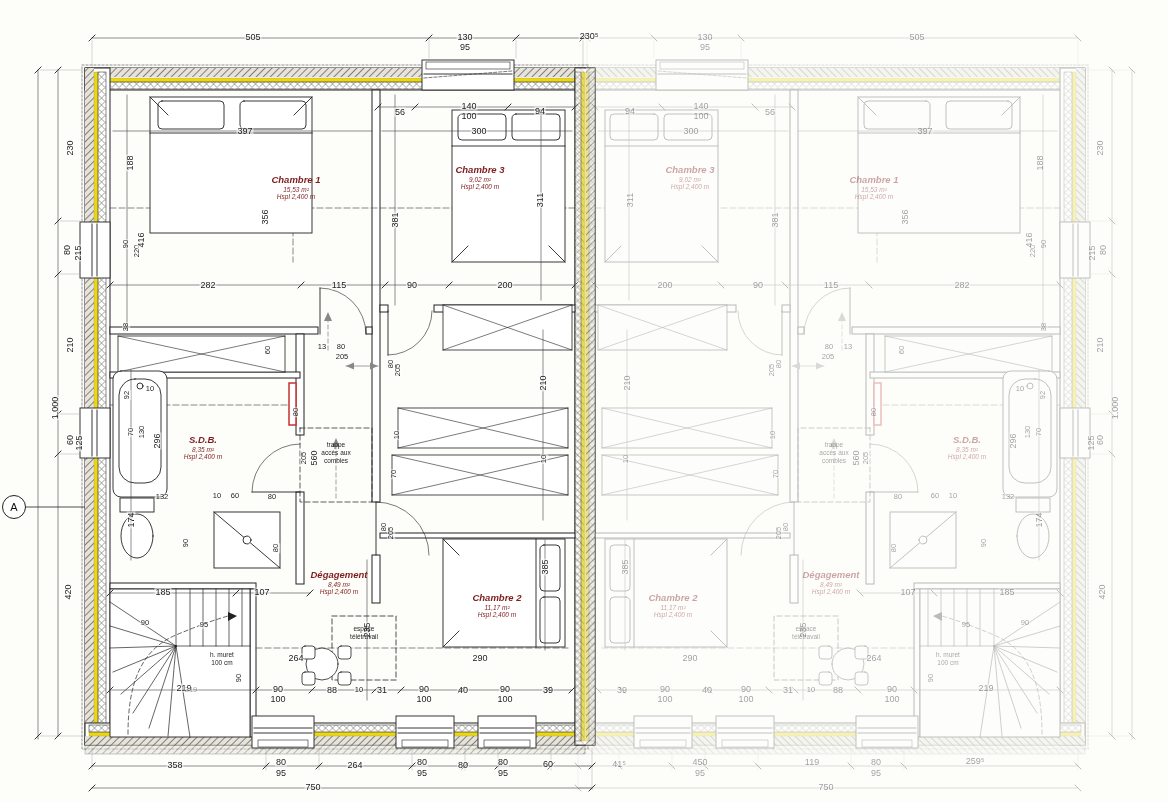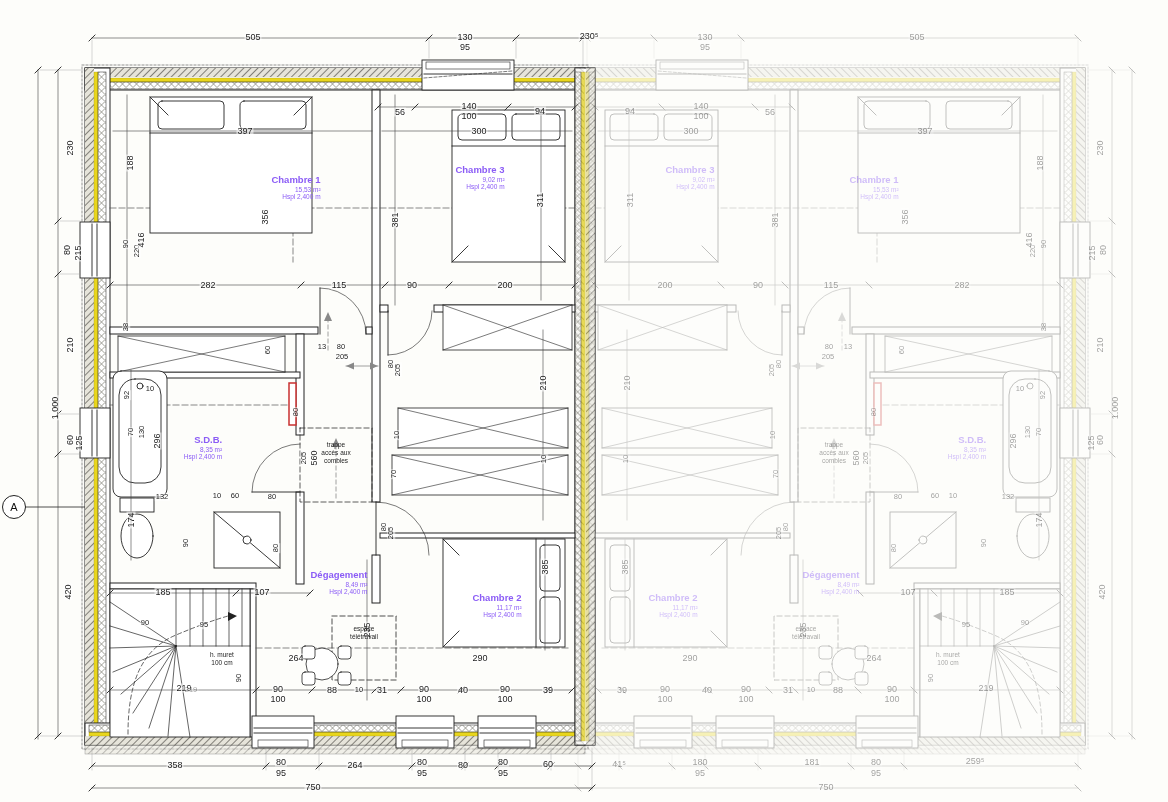--- a/index.html
+++ b/index.html
@@ -5,21 +5,21 @@
   html,body{margin:0;padding:0;background:#fff;}
   #plan{position:relative;width:1168px;height:802px;background:#fdfdfa;overflow:hidden;
         font-family:"Liberation Sans",sans-serif;}
   #plan svg{position:absolute;left:0;top:0;}
   #labels{position:absolute;left:0;top:0;width:100%;height:100%;}
   .lbl{position:absolute;transform:translate(-50%,-50%);font-size:9px;line-height:1;
        color:#1d1d1d;white-space:nowrap;background:rgba(255,255,255,.55);padding:0 1px;}
   .lbl.v{transform:translate(-50%,-50%) rotate(-90deg);}
   .lbl.s{font-size:7.5px;}
   .lbl.faded{opacity:.42;}
-  .room{position:absolute;transform:translate(-50%,-50%);text-align:right;color:#8b5cf6;line-height:1.15;}
+  .room{position:absolute;transform:translate(-50%,-50%);text-align:center;color:#7f1d1d;line-height:1.15;font-style:italic;}
   .room .nm{font-weight:bold;font-size:9.5px;}
   .room .sub{font-size:6.5px;}
   .room.faded{opacity:.4;}
   .ann{position:absolute;transform:translate(-50%,-50%);font-size:6.5px;line-height:1.2;
        text-align:center;white-space:pre-line;color:#1d1d1d;}
   .ann.faded{opacity:.4;}
   .section-marker{position:absolute;transform:translate(-50%,-50%);width:22px;height:22px;
        border:1.4px solid #222;border-radius:50%;background:#fff;font-size:11px;color:#111;
        display:flex;align-items:center;justify-content:center;}
 </style>
@@ -424,23 +424,23 @@
       <div class="lbl" style="left: 281px; top: 773px;">95</div>
       <div class="lbl" style="left: 355px; top: 765px;">264</div>
       <div class="lbl" style="left: 422px; top: 762px;">80</div>
       <div class="lbl" style="left: 422px; top: 773px;">95</div>
       <div class="lbl" style="left: 463px; top: 765px;">80</div>
       <div class="lbl" style="left: 503px; top: 762px;">80</div>
       <div class="lbl" style="left: 503px; top: 773px;">95</div>
       <div class="lbl" style="left: 548px; top: 764px;">60</div>
       <div class="lbl" style="left: 313px; top: 787px;">750</div>
       <div class="lbl faded" style="left: 619px; top: 764px;">41⁵</div>
-      <div class="lbl faded" style="left: 700px; top: 762px;">180</div>
+      <div class="lbl faded" style="left: 700px; top: 762px;">450</div>
       <div class="lbl faded" style="left: 700px; top: 773px;">95</div>
-      <div class="lbl faded" style="left: 812px; top: 762px;">181</div>
+      <div class="lbl faded" style="left: 812px; top: 762px;">119</div>
       <div class="lbl faded" style="left: 876px; top: 762px;">80</div>
       <div class="lbl faded" style="left: 876px; top: 773px;">95</div>
       <div class="lbl faded" style="left: 975px; top: 761px;">259⁵</div>
       <div class="lbl faded" style="left: 826px; top: 787px;">750</div>
       <div class="room" style="left: 296px; top: 188px;">
         <div class="nm">Chambre 1</div>
         <div class="sub">15,53 m²</div>
         <div class="sub">Hspl 2,400 m</div>
       </div>
       <div class="room faded" style="left: 874px; top: 188px;">

